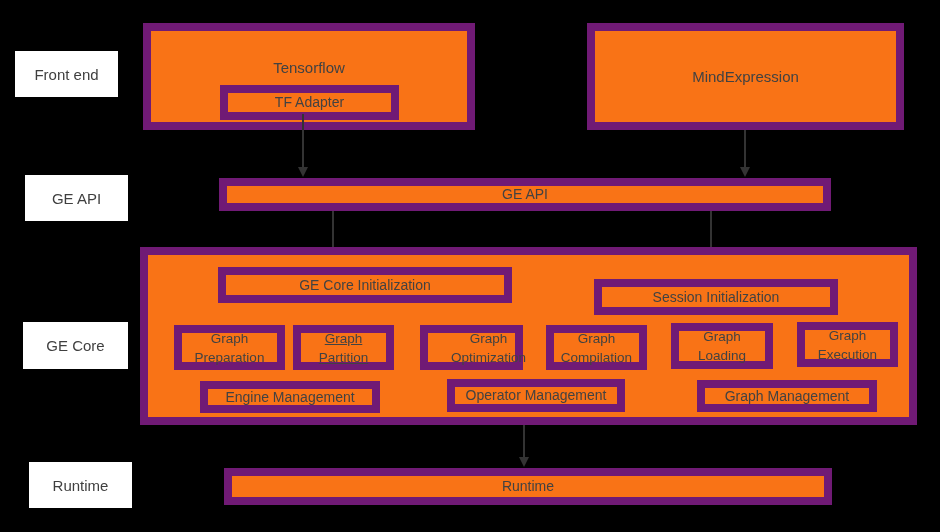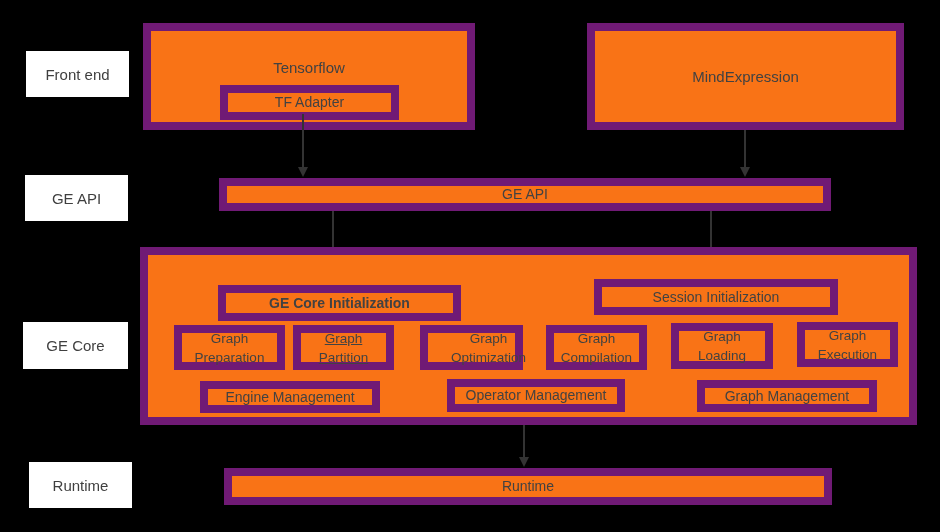--- a/index.html
+++ b/index.html
@@ -32,21 +32,21 @@
     content:"";position:absolute;left:-4px;bottom:-10px;
     border-left:5px solid transparent;border-right:5px solid transparent;
     border-top:10px solid #333333;
   }
 </style>
 </head>
 <body>
 
 <div id="canvas">
 
-  <div class="rail-label" style="left:26px;top:51px;width:103px;height:46px;">Front end</div>
+  <div class="rail-label" style="left:15px;top:51px;width:103px;height:46px;">Front end</div>
   <div class="rail-label" style="left:25px;top:175px;width:103px;height:46px;">GE API</div>
   <div class="rail-label" style="left:23px;top:322px;width:105px;height:47px;">GE Core</div>
   <div class="rail-label" style="left:29px;top:462px;width:103px;height:46px;">Runtime</div>
 
   <div class="box container-box" style="left:143px;top:23px;width:332px;height:107px;">
     <div class="top-title" style="top:27px;">Tensorflow</div>
     <div class="box" style="left:69px;top:54px;width:179px;height:35px;">TF Adapter</div>
   </div>
 
   <div class="box" style="left:587px;top:23px;width:317px;height:107px;font-size:15px;">MindExpression</div>
@@ -54,21 +54,21 @@
   <div class="arrow" style="left:302px;top:114px;height:53px;"></div>
   <div class="arrow" style="left:744px;top:130px;height:37px;"></div>
 
   <div class="box bar" style="left:219px;top:178px;width:612px;height:33px;">GE API</div>
 
   <div class="arrow" style="left:332px;top:211px;height:51px;"></div>
   <div class="arrow" style="left:710px;top:211px;height:51px;"></div>
 
   <div class="box container-box" style="left:140px;top:247px;width:777px;height:178px;">
 
-    <div class="box" style="left:70px;top:30px;width:243px;height:36px;font-weight:bold;">GE Core Initialization</div>
+    <div class="box" style="left:70px;top:12px;width:294px;height:36px;">GE Core Initialization</div>
     <div class="box" style="left:446px;top:24px;width:244px;height:36px;">Session Initialization</div>
 
     <div class="box module" style="left:26px;top:70px;width:111px;height:45px;">Graph Preparation</div>
     <div class="box module" style="left:145px;top:70px;width:101px;height:45px;text-decoration:underline;">Graph Partition</div>
     <div class="box module" style="left:272px;top:70px;width:103px;height:45px;padding-left:38px;">Graph Optimization</div>
     <div class="box module" style="left:398px;top:70px;width:101px;height:45px;">Graph Compilation</div>
     <div class="box module" style="left:523px;top:68px;width:102px;height:46px;">Graph Loading</div>
     <div class="box module" style="left:649px;top:67px;width:101px;height:45px;">Graph Execution</div>
 
     <div class="box" style="left:52px;top:126px;width:180px;height:32px;">Engine Management</div>

